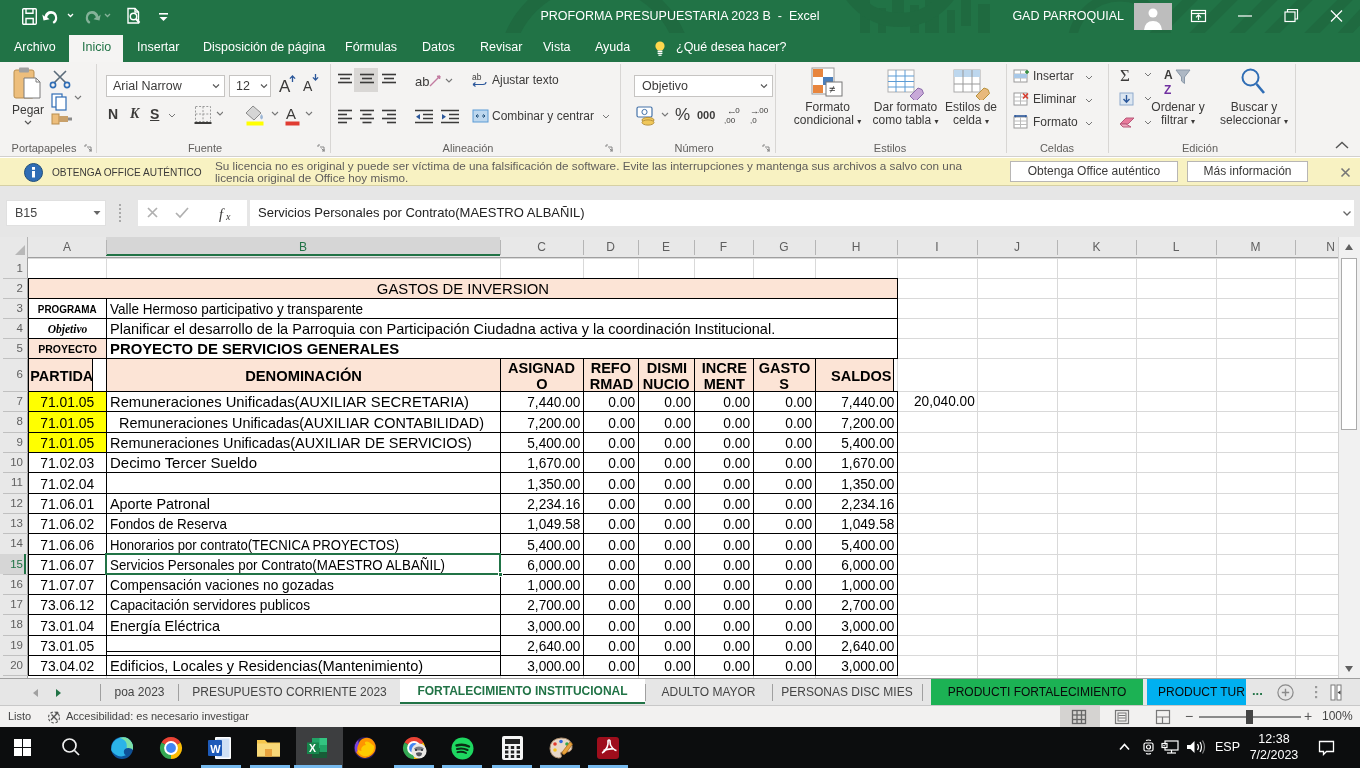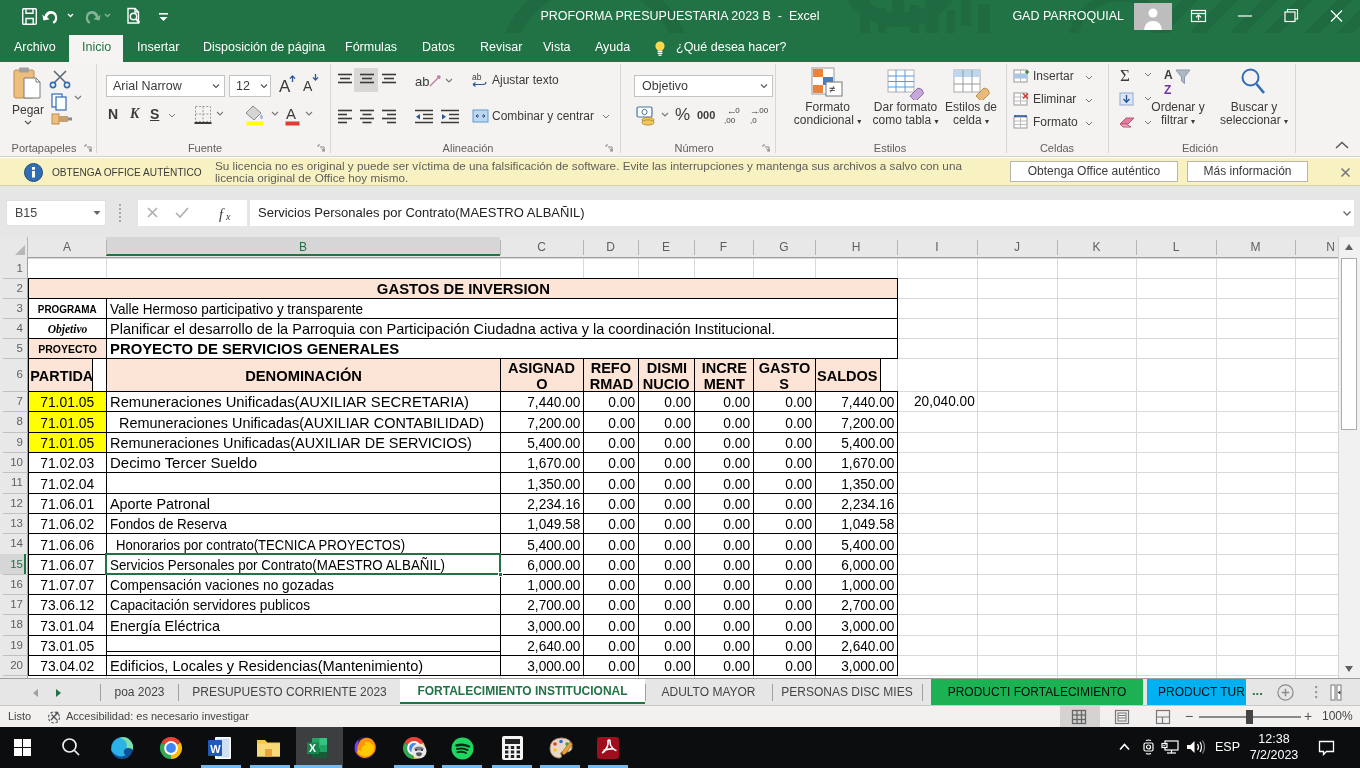--- a/index.html
+++ b/index.html
@@ -554,35 +554,35 @@
 <div class="ab" style="left:28px;top:256px;width:1310px;height:1px;background:#d9d9d9"></div>
 <div class="ab" style="left:28px;top:276px;width:1310px;height:1px;background:#d9d9d9"></div>
 <div class="ab" style="left:28px;top:296px;width:1310px;height:1px;background:#d9d9d9"></div>
 <div class="ab" style="left:28px;top:317px;width:1310px;height:1px;background:#d9d9d9"></div>
 <div class="ab" style="left:28px;top:337px;width:1310px;height:1px;background:#d9d9d9"></div>
 <div class="ab" style="left:28px;top:357px;width:1310px;height:1px;background:#d9d9d9"></div>
 <div class="ab" style="left:28px;top:377px;width:1310px;height:1px;background:#d9d9d9"></div>
 <div class="ab" style="left:28px;top:398px;width:1310px;height:1px;background:#d9d9d9"></div>
 <div class="ab" style="left:28px;top:418px;width:1310px;height:1px;background:#d9d9d9"></div>
 <div class="ab" style="left:28px;top:438px;width:1310px;height:1px;background:#d9d9d9"></div>
-<div class="ab" style="left:28px;top:41px;width:870px;height:21px;border:1px solid #000;font-size:15px;font-weight:bold;background:#fce4d6;line-height:20px;text-align:center;"><span style="display:inline-block;white-space:nowrap;transform:scaleX(0.99);transform-origin:50% 50%">GASTOS DE INVERSION</span></div>
+<div class="ab" style="left:28px;top:41px;width:870px;height:21px;border:1px solid #000;font-size:15px;font-weight:normal;background:#fce4d6;line-height:20px;text-align:center;"><span style="display:inline-block;white-space:nowrap;transform:scaleX(0.99);transform-origin:50% 50%">GASTOS DE INVERSION</span></div>
 <div class="ab" style="left:28px;top:61px;width:79px;height:21px;border:1px solid #000;font-size:10.5px;font-weight:bold;background:#fff;line-height:20px;text-align:center;"><span style="display:inline-block;white-space:nowrap;transform:scaleX(0.94);transform-origin:50% 50%">PROGRAMA</span></div>
 <div class="ab" style="left:106px;top:61px;width:792px;height:21px;border:1px solid #000;font-size:15px;font-weight:normal;background:#fff;line-height:20px;padding-left:3px;text-align:left;"><span style="display:inline-block;white-space:nowrap;transform:scaleX(0.899);transform-origin:0 50%">Valle Hermoso participativo y transparente</span></div>
 <div class="ab" style="left:28px;top:81px;width:79px;height:21px;border:1px solid #000;font-size:12.5px;font-weight:bold;background:#fff;line-height:20px;text-align:center;"><span style="display:inline-block;white-space:nowrap;transform:scaleX(0.92);transform-origin:50% 50%"><i style="font-family:'Liberation Serif',serif">Objetivo</i></span></div>
 <div class="ab" style="left:106px;top:81px;width:792px;height:21px;border:1px solid #000;font-size:15px;font-weight:normal;background:#fff;line-height:20px;padding-left:3px;text-align:left;"><span style="display:inline-block;white-space:nowrap;transform:scaleX(0.967);transform-origin:0 50%">Planificar el desarrollo de la Parroquia con Participación Ciudadna activa y la coordinación Institucional.</span></div>
 <div class="ab" style="left:28px;top:101px;width:79px;height:21px;border:1px solid #000;font-size:10.5px;font-weight:bold;background:#fce4d6;line-height:20px;text-align:center;"><span style="display:inline-block;white-space:nowrap;transform:scaleX(1.0);transform-origin:50% 50%">PROYECTO</span></div>
 <div class="ab" style="left:106px;top:101px;width:792px;height:21px;border:1px solid #000;font-size:15px;font-weight:bold;background:#fff;line-height:20px;padding-left:3px;text-align:left;"><span style="display:inline-block;white-space:nowrap;transform:scaleX(0.99);transform-origin:0 50%">PROYECTO DE SERVICIOS GENERALES</span></div>
 <div class="ab" style="left:28px;top:121px;width:65px;height:34px;border:1px solid #000;font-size:15px;font-weight:bold;background:#fce4d6;line-height:33px;text-align:center;"><span style="display:inline-block;white-space:nowrap;transform:scaleX(0.96);transform-origin:50% 50%">PARTIDA</span></div>
 <div class="ab" style="left:106px;top:121px;width:395px;height:34px;border:1px solid #000;font-size:15px;font-weight:bold;background:#fce4d6;line-height:33px;text-align:center;"><span style="display:inline-block;white-space:nowrap;transform:scaleX(0.98);transform-origin:50% 50%">DENOMINACIÓN</span></div>
 <div class="ab" style="left:500px;top:121px;width:84px;height:34px;border:1px solid #000;background:#fce4d6;font-size:15px;font-weight:bold;text-align:center;line-height:16px;padding-top:1px"><span style="display:inline-block;white-space:nowrap;transform:scaleX(0.97);transform-origin:50% 50%">ASIGNAD</span><br><span style="display:inline-block;white-space:nowrap;transform:scaleX(0.97);transform-origin:50% 50%">O</span></div>
 <div class="ab" style="left:583px;top:121px;width:56px;height:34px;border:1px solid #000;background:#fce4d6;font-size:15px;font-weight:bold;text-align:center;line-height:16px;padding-top:1px"><span style="display:inline-block;white-space:nowrap;transform:scaleX(0.97);transform-origin:50% 50%">REFO</span><br><span style="display:inline-block;white-space:nowrap;transform:scaleX(0.97);transform-origin:50% 50%">RMAD</span></div>
 <div class="ab" style="left:638px;top:121px;width:57px;height:34px;border:1px solid #000;background:#fce4d6;font-size:15px;font-weight:bold;text-align:center;line-height:16px;padding-top:1px"><span style="display:inline-block;white-space:nowrap;transform:scaleX(0.97);transform-origin:50% 50%">DISMI</span><br><span style="display:inline-block;white-space:nowrap;transform:scaleX(0.97);transform-origin:50% 50%">NUCIO</span></div>
 <div class="ab" style="left:694px;top:121px;width:60px;height:34px;border:1px solid #000;background:#fce4d6;font-size:15px;font-weight:bold;text-align:center;line-height:16px;padding-top:1px"><span style="display:inline-block;white-space:nowrap;transform:scaleX(0.97);transform-origin:50% 50%">INCRE</span><br><span style="display:inline-block;white-space:nowrap;transform:scaleX(0.97);transform-origin:50% 50%">MENT</span></div>
 <div class="ab" style="left:753px;top:121px;width:63px;height:34px;border:1px solid #000;background:#fce4d6;font-size:15px;font-weight:bold;text-align:center;line-height:16px;padding-top:1px"><span style="display:inline-block;white-space:nowrap;transform:scaleX(0.97);transform-origin:50% 50%">GASTO</span><br><span style="display:inline-block;white-space:nowrap;transform:scaleX(0.97);transform-origin:50% 50%">S</span></div>
-<div class="ab" style="left:815px;top:121px;width:66px;height:34px;border:1px solid #000;font-size:15px;font-weight:bold;background:#fce4d6;line-height:33px;text-align:left;"><span style="display:inline-block;white-space:nowrap;transform:scaleX(0.97);transform-origin:50% 50%">SALDOS</span></div>
+<div class="ab" style="left:815px;top:121px;width:79px;height:34px;border:1px solid #000;font-size:15px;font-weight:bold;background:#fce4d6;line-height:33px;text-align:right;"><span style="display:inline-block;white-space:nowrap;transform:scaleX(0.97);transform-origin:50% 50%">SALDOS</span></div>
 <div class="ab" style="left:28px;top:154px;width:79px;height:21px;border:1px solid #000;font-size:15px;font-weight:normal;background:#ffff00;line-height:20px;text-align:center;"><span style="display:inline-block;white-space:nowrap;transform:scaleX(0.925);transform-origin:50% 50%">71.01.05</span></div>
 <div class="ab" style="left:106px;top:154px;width:395px;height:21px;border:1px solid #000;font-size:15px;font-weight:normal;background:#fff;line-height:20px;padding-left:3px;text-align:left;"><span style="display:inline-block;white-space:nowrap;transform:scaleX(0.984);transform-origin:0 50%">Remuneraciones Unificadas(AUXILIAR SECRETARIA)</span></div>
 <div class="ab" style="left:500px;top:154px;width:84px;height:21px;border:1px solid #000;font-size:15px;font-weight:normal;background:#fff;line-height:20px;padding-right:3px;text-align:right;"><span style="display:inline-block;white-space:nowrap;transform:scaleX(0.91);transform-origin:100% 50%">7,440.00</span></div>
 <div class="ab" style="left:583px;top:154px;width:56px;height:21px;border:1px solid #000;font-size:15px;font-weight:normal;background:#fff;line-height:20px;padding-right:3px;text-align:right;"><span style="display:inline-block;white-space:nowrap;transform:scaleX(0.92);transform-origin:100% 50%">0.00</span></div>
 <div class="ab" style="left:638px;top:154px;width:57px;height:21px;border:1px solid #000;font-size:15px;font-weight:normal;background:#fff;line-height:20px;padding-right:3px;text-align:right;"><span style="display:inline-block;white-space:nowrap;transform:scaleX(0.92);transform-origin:100% 50%">0.00</span></div>
 <div class="ab" style="left:694px;top:154px;width:60px;height:21px;border:1px solid #000;font-size:15px;font-weight:normal;background:#fff;line-height:20px;padding-right:3px;text-align:right;"><span style="display:inline-block;white-space:nowrap;transform:scaleX(0.92);transform-origin:100% 50%">0.00</span></div>
 <div class="ab" style="left:753px;top:154px;width:63px;height:21px;border:1px solid #000;font-size:15px;font-weight:normal;background:#fff;line-height:20px;padding-right:3px;text-align:right;"><span style="display:inline-block;white-space:nowrap;transform:scaleX(0.92);transform-origin:100% 50%">0.00</span></div>
 <div class="ab" style="left:815px;top:154px;width:83px;height:21px;border:1px solid #000;font-size:15px;font-weight:normal;background:#fff;line-height:20px;padding-right:3px;text-align:right;"><span style="display:inline-block;white-space:nowrap;transform:scaleX(0.91);transform-origin:100% 50%">7,440.00</span></div>
 <div class="ab" style="left:28px;top:174px;width:79px;height:22px;border:1px solid #000;font-size:15px;font-weight:normal;background:#ffff00;line-height:21px;text-align:center;"><span style="display:inline-block;white-space:nowrap;transform:scaleX(0.925);transform-origin:50% 50%">71.01.05</span></div>
 <div class="ab" style="left:106px;top:174px;width:395px;height:22px;border:1px solid #000;font-size:15px;font-weight:normal;background:#fff;line-height:21px;padding-left:12px;text-align:left;"><span style="display:inline-block;white-space:nowrap;transform:scaleX(0.961);transform-origin:0 50%">Remuneraciones Unificadas(AUXILIAR CONTABILIDAD)</span></div>
@@ -625,21 +625,21 @@
 <div class="ab" style="left:815px;top:256px;width:83px;height:21px;border:1px solid #000;font-size:15px;font-weight:normal;background:#fff;line-height:20px;padding-right:3px;text-align:right;"><span style="display:inline-block;white-space:nowrap;transform:scaleX(0.91);transform-origin:100% 50%">2,234.16</span></div>
 <div class="ab" style="left:28px;top:276px;width:79px;height:21px;border:1px solid #000;font-size:15px;font-weight:normal;background:#fff;line-height:20px;text-align:center;"><span style="display:inline-block;white-space:nowrap;transform:scaleX(0.925);transform-origin:50% 50%">71.06.02</span></div>
 <div class="ab" style="left:106px;top:276px;width:395px;height:21px;border:1px solid #000;font-size:15px;font-weight:normal;background:#fff;line-height:20px;padding-left:3px;text-align:left;"><span style="display:inline-block;white-space:nowrap;transform:scaleX(0.894);transform-origin:0 50%">Fondos de Reserva</span></div>
 <div class="ab" style="left:500px;top:276px;width:84px;height:21px;border:1px solid #000;font-size:15px;font-weight:normal;background:#fff;line-height:20px;padding-right:3px;text-align:right;"><span style="display:inline-block;white-space:nowrap;transform:scaleX(0.91);transform-origin:100% 50%">1,049.58</span></div>
 <div class="ab" style="left:583px;top:276px;width:56px;height:21px;border:1px solid #000;font-size:15px;font-weight:normal;background:#fff;line-height:20px;padding-right:3px;text-align:right;"><span style="display:inline-block;white-space:nowrap;transform:scaleX(0.92);transform-origin:100% 50%">0.00</span></div>
 <div class="ab" style="left:638px;top:276px;width:57px;height:21px;border:1px solid #000;font-size:15px;font-weight:normal;background:#fff;line-height:20px;padding-right:3px;text-align:right;"><span style="display:inline-block;white-space:nowrap;transform:scaleX(0.92);transform-origin:100% 50%">0.00</span></div>
 <div class="ab" style="left:694px;top:276px;width:60px;height:21px;border:1px solid #000;font-size:15px;font-weight:normal;background:#fff;line-height:20px;padding-right:3px;text-align:right;"><span style="display:inline-block;white-space:nowrap;transform:scaleX(0.92);transform-origin:100% 50%">0.00</span></div>
 <div class="ab" style="left:753px;top:276px;width:63px;height:21px;border:1px solid #000;font-size:15px;font-weight:normal;background:#fff;line-height:20px;padding-right:3px;text-align:right;"><span style="display:inline-block;white-space:nowrap;transform:scaleX(0.92);transform-origin:100% 50%">0.00</span></div>
 <div class="ab" style="left:815px;top:276px;width:83px;height:21px;border:1px solid #000;font-size:15px;font-weight:normal;background:#fff;line-height:20px;padding-right:3px;text-align:right;"><span style="display:inline-block;white-space:nowrap;transform:scaleX(0.91);transform-origin:100% 50%">1,049.58</span></div>
 <div class="ab" style="left:28px;top:296px;width:79px;height:22px;border:1px solid #000;font-size:15px;font-weight:normal;background:#fff;line-height:21px;text-align:center;"><span style="display:inline-block;white-space:nowrap;transform:scaleX(0.925);transform-origin:50% 50%">71.06.06</span></div>
-<div class="ab" style="left:106px;top:296px;width:395px;height:22px;border:1px solid #000;font-size:15px;font-weight:normal;background:#fff;line-height:21px;padding-left:9px;text-align:left;"><span style="display:inline-block;white-space:nowrap;transform:scaleX(0.874);transform-origin:0 50%">Honorarios por contrato(TECNICA PROYECTOS)</span></div>
+<div class="ab" style="left:106px;top:296px;width:395px;height:22px;border:1px solid #000;font-size:15px;font-weight:normal;background:#fff;line-height:21px;padding-left:3px;text-align:left;"><span style="display:inline-block;white-space:nowrap;transform:scaleX(0.874);transform-origin:0 50%">Honorarios por contrato(TECNICA PROYECTOS)</span></div>
 <div class="ab" style="left:500px;top:296px;width:84px;height:22px;border:1px solid #000;font-size:15px;font-weight:normal;background:#fff;line-height:21px;padding-right:3px;text-align:right;"><span style="display:inline-block;white-space:nowrap;transform:scaleX(0.91);transform-origin:100% 50%">5,400.00</span></div>
 <div class="ab" style="left:583px;top:296px;width:56px;height:22px;border:1px solid #000;font-size:15px;font-weight:normal;background:#fff;line-height:21px;padding-right:3px;text-align:right;"><span style="display:inline-block;white-space:nowrap;transform:scaleX(0.92);transform-origin:100% 50%">0.00</span></div>
 <div class="ab" style="left:638px;top:296px;width:57px;height:22px;border:1px solid #000;font-size:15px;font-weight:normal;background:#fff;line-height:21px;padding-right:3px;text-align:right;"><span style="display:inline-block;white-space:nowrap;transform:scaleX(0.92);transform-origin:100% 50%">0.00</span></div>
 <div class="ab" style="left:694px;top:296px;width:60px;height:22px;border:1px solid #000;font-size:15px;font-weight:normal;background:#fff;line-height:21px;padding-right:3px;text-align:right;"><span style="display:inline-block;white-space:nowrap;transform:scaleX(0.92);transform-origin:100% 50%">0.00</span></div>
 <div class="ab" style="left:753px;top:296px;width:63px;height:22px;border:1px solid #000;font-size:15px;font-weight:normal;background:#fff;line-height:21px;padding-right:3px;text-align:right;"><span style="display:inline-block;white-space:nowrap;transform:scaleX(0.92);transform-origin:100% 50%">0.00</span></div>
 <div class="ab" style="left:815px;top:296px;width:83px;height:22px;border:1px solid #000;font-size:15px;font-weight:normal;background:#fff;line-height:21px;padding-right:3px;text-align:right;"><span style="display:inline-block;white-space:nowrap;transform:scaleX(0.91);transform-origin:100% 50%">5,400.00</span></div>
 <div class="ab" style="left:28px;top:317px;width:79px;height:21px;border:1px solid #000;font-size:15px;font-weight:normal;background:#fff;line-height:20px;text-align:center;"><span style="display:inline-block;white-space:nowrap;transform:scaleX(0.925);transform-origin:50% 50%">71.06.07</span></div>
 <div class="ab" style="left:106px;top:317px;width:395px;height:21px;border:1px solid #000;font-size:15px;font-weight:normal;background:#fff;line-height:20px;padding-left:3px;text-align:left;"><span style="display:inline-block;white-space:nowrap;transform:scaleX(0.889);transform-origin:0 50%">Servicios Personales por Contrato(MAESTRO ALBAÑIL)</span></div>
 <div class="ab" style="left:500px;top:317px;width:84px;height:21px;border:1px solid #000;font-size:15px;font-weight:normal;background:#fff;line-height:20px;padding-right:3px;text-align:right;"><span style="display:inline-block;white-space:nowrap;transform:scaleX(0.91);transform-origin:100% 50%">6,000.00</span></div>
 <div class="ab" style="left:583px;top:317px;width:56px;height:21px;border:1px solid #000;font-size:15px;font-weight:normal;background:#fff;line-height:20px;padding-right:3px;text-align:right;"><span style="display:inline-block;white-space:nowrap;transform:scaleX(0.92);transform-origin:100% 50%">0.00</span></div>

